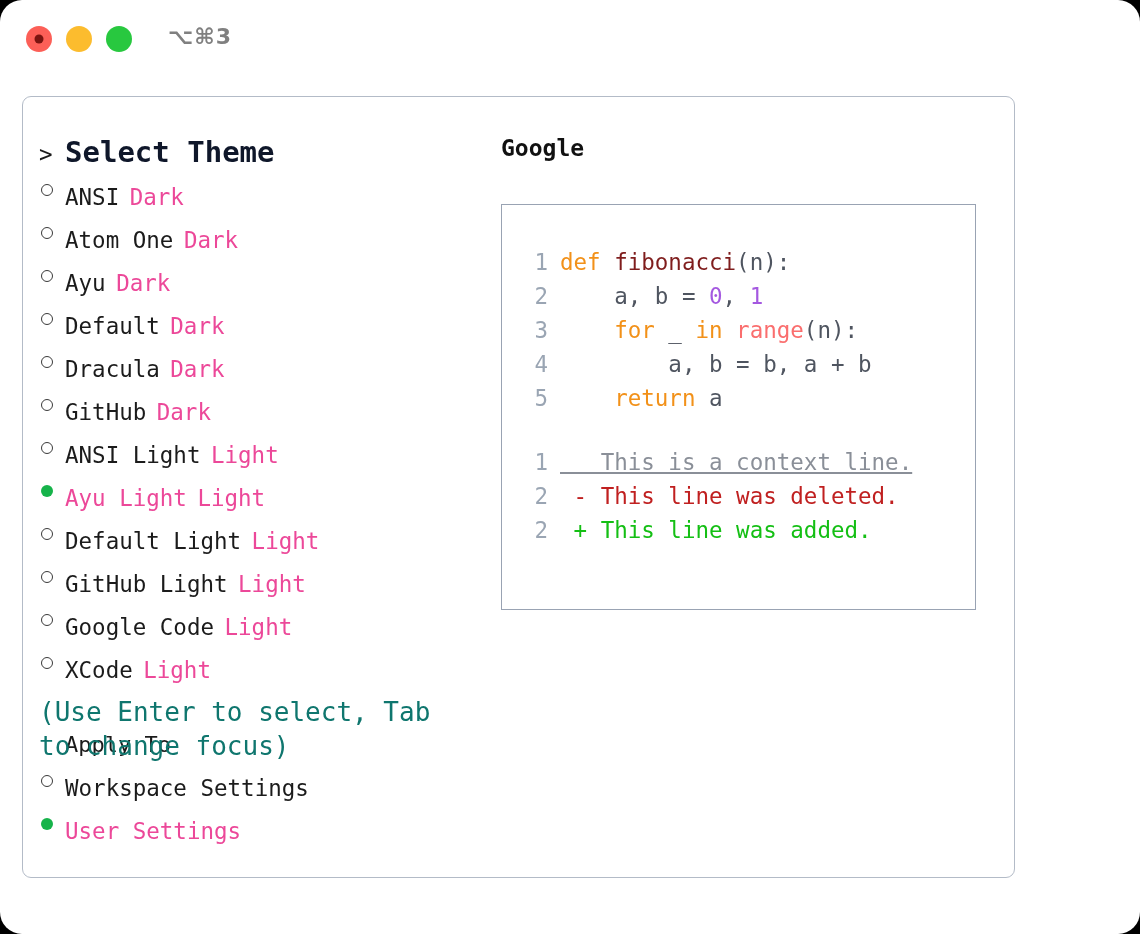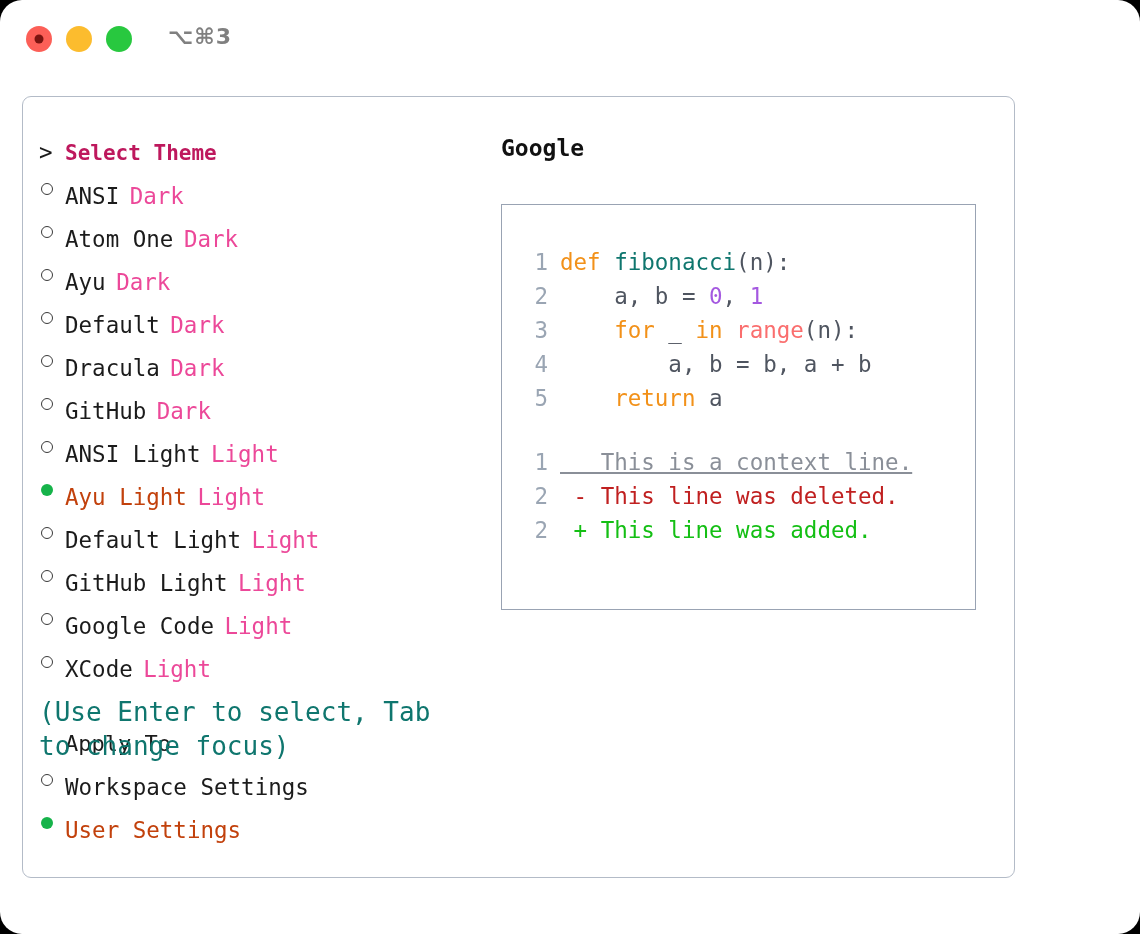--- a/index.html
+++ b/index.html
@@ -117,26 +117,26 @@
     width: 12px;
     height: 12px;
     border-radius: 50%;
     box-sizing: border-box;
   }
   .bullet.on  i { background: #16b34a; border: 0; }
   .bullet.off i { background: transparent; border: 1.7px solid #3a3a3a; }
 
   .hdr {
     font-weight: bold;
-    font-size: 21px;
-    color: #be185d;
+    font-size: 29px;
+    color: #0f172a;
   }
 
   .name    { color: #1b1b1b; }
-  .name.sel{ color: #c2410c; margin-top: 8px; }
+  .name.sel{ color: #ec4899; margin-top: 8px; }
   .variant { color: #ec4899; padding-left: 10.5px; text-align: right; }
 
   .plain-hdr {
     color: #1b1b1b;
     font-size: 22px;
   }
 
   .spacer-lg { height: 40px; }
 
   #hint {
@@ -185,21 +185,21 @@
   .lineno {
     flex: 0 0 30px;
     width: 30px;
     text-align: right;
     color: #9aa5b3;
     padding-right: 12px;
   }
   .code-blank { height: 30px; }
 
   .tok-kw   { color: #f29119; }
-  .tok-fn   { color: #0f766e; }
+  .tok-fn   { color: #7f1d1d; }
   .tok-num  { color: #a458e0; }
   .tok-bi   { color: #fa6e6e; }
   .tok-txt  { color: #4f5560; }
   .tok-punc { color: #4f5560; }
 
   .diff-ctx { color: #8a8f98; text-decoration: underline; }
   .diff-del { color: #c02020; }
   .diff-add { color: #14bf14; }
 </style>
 </head>

